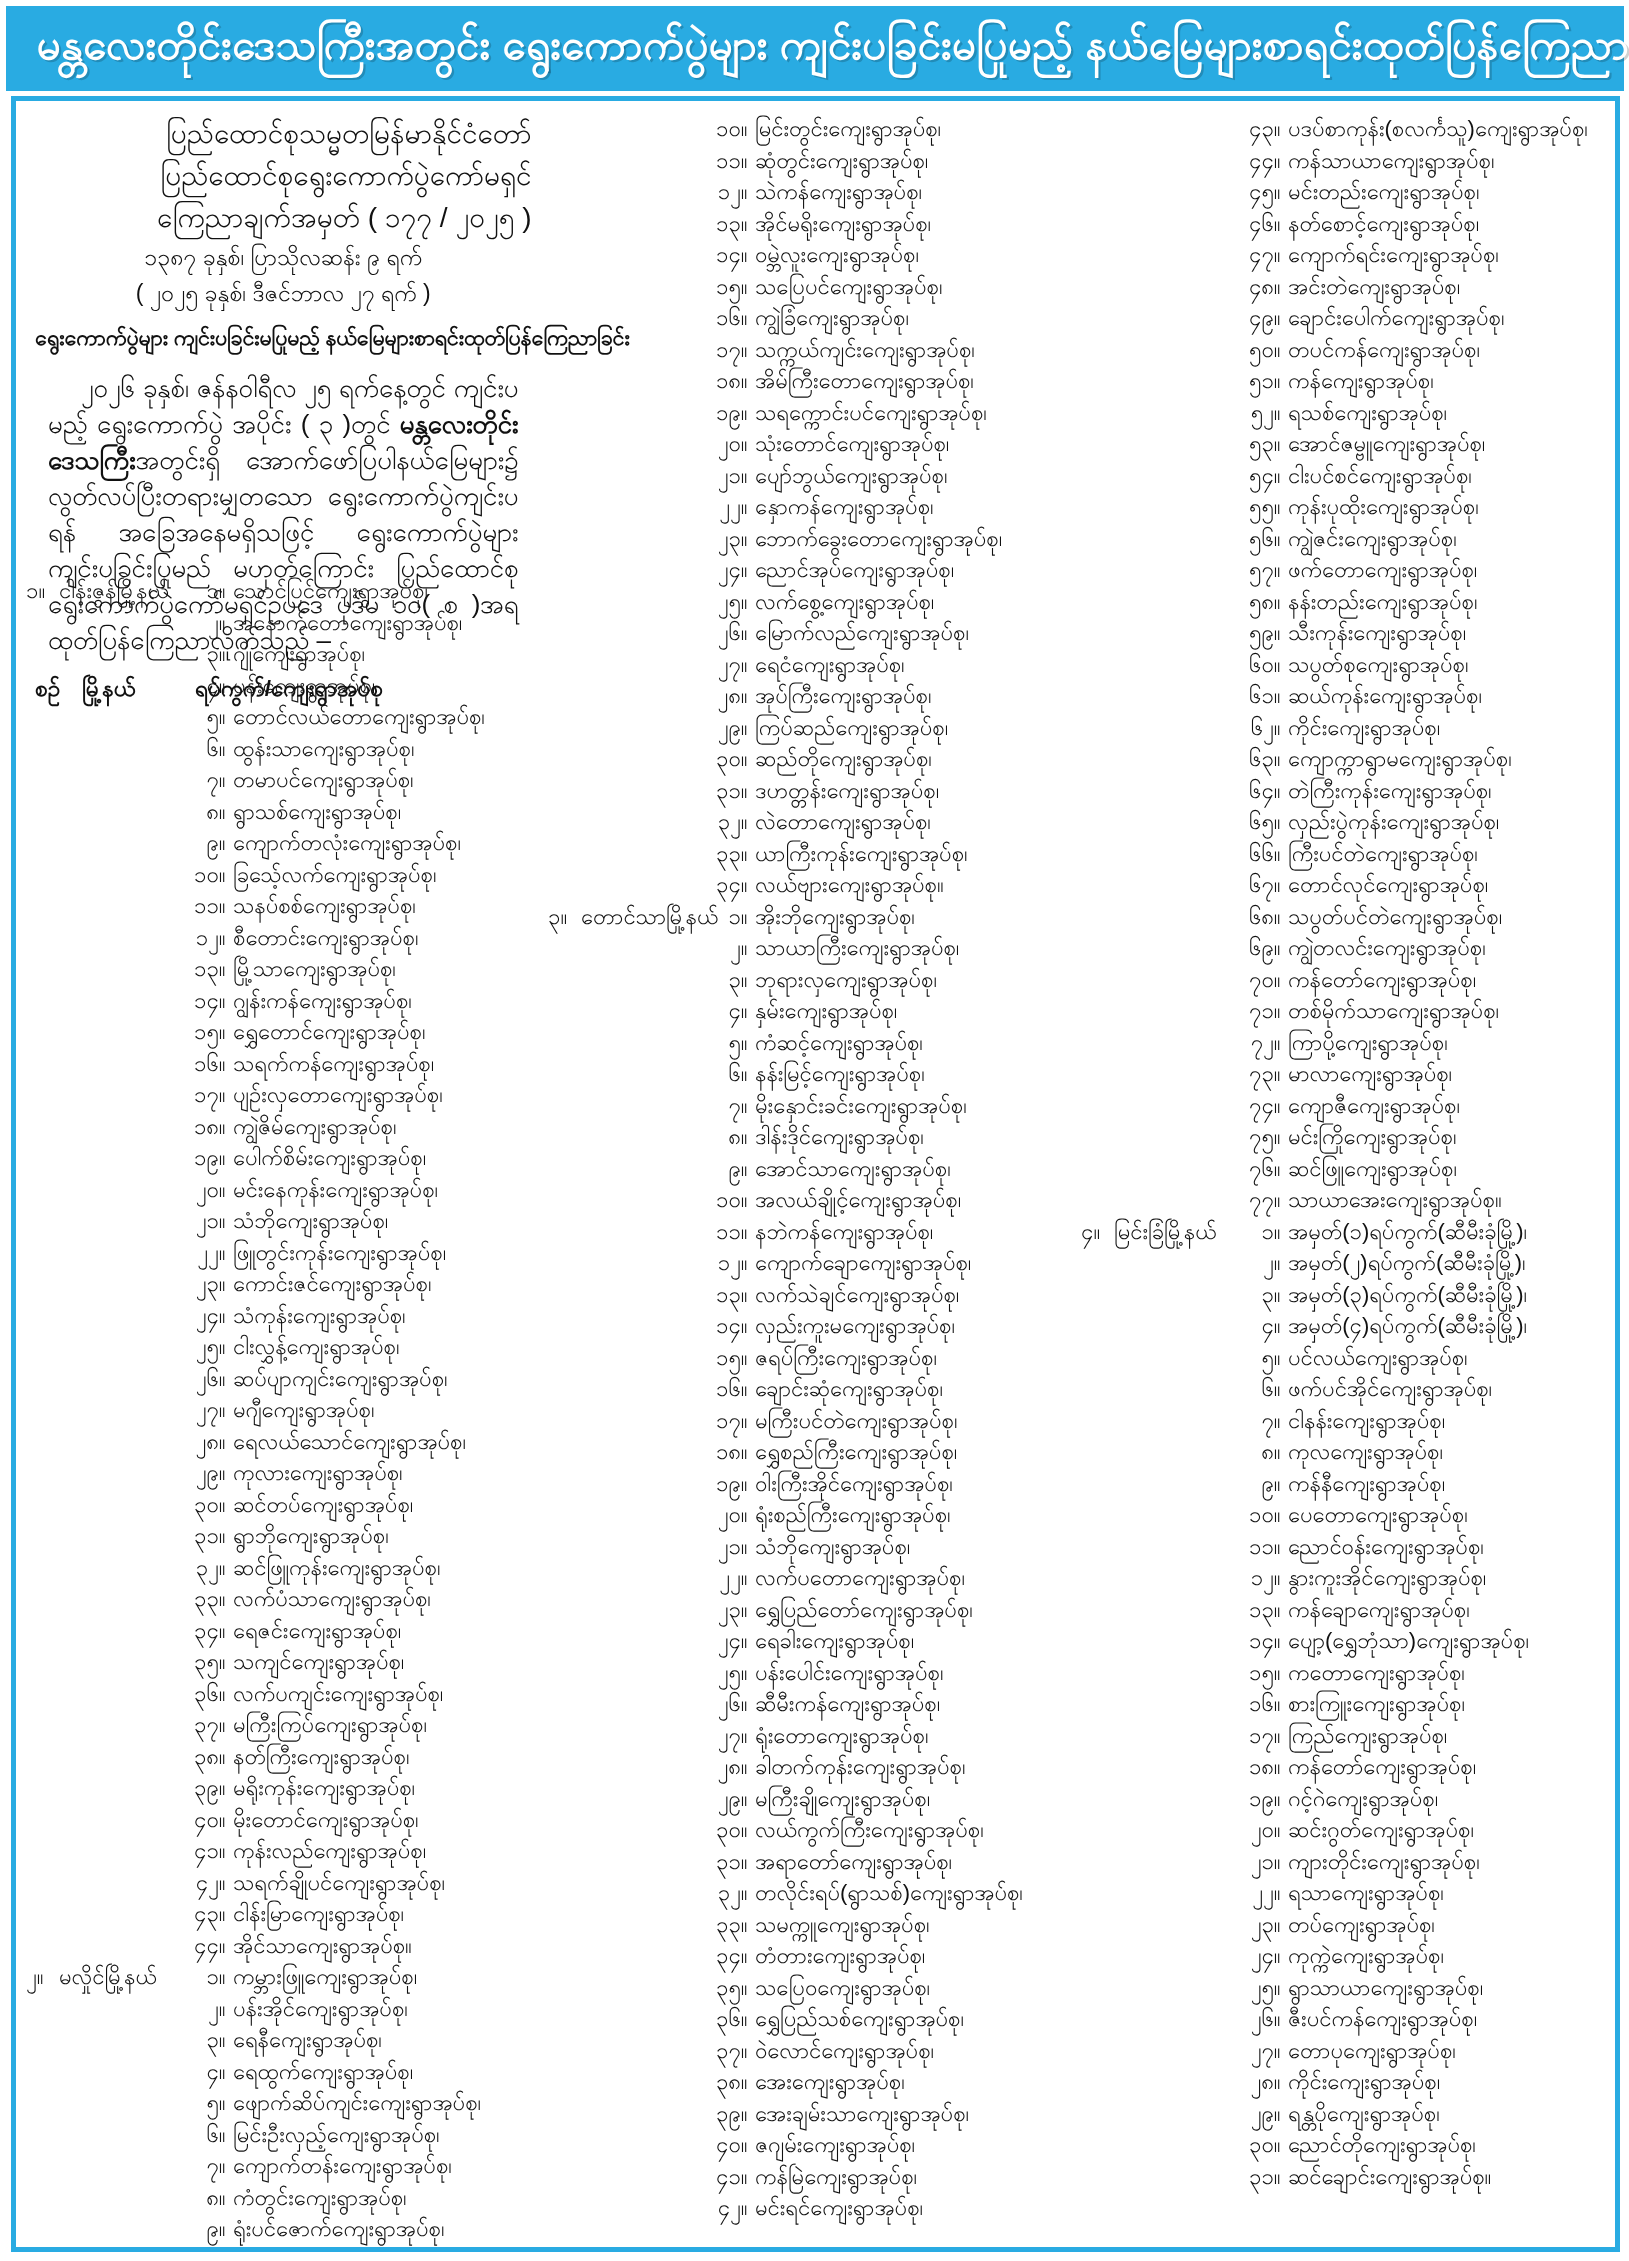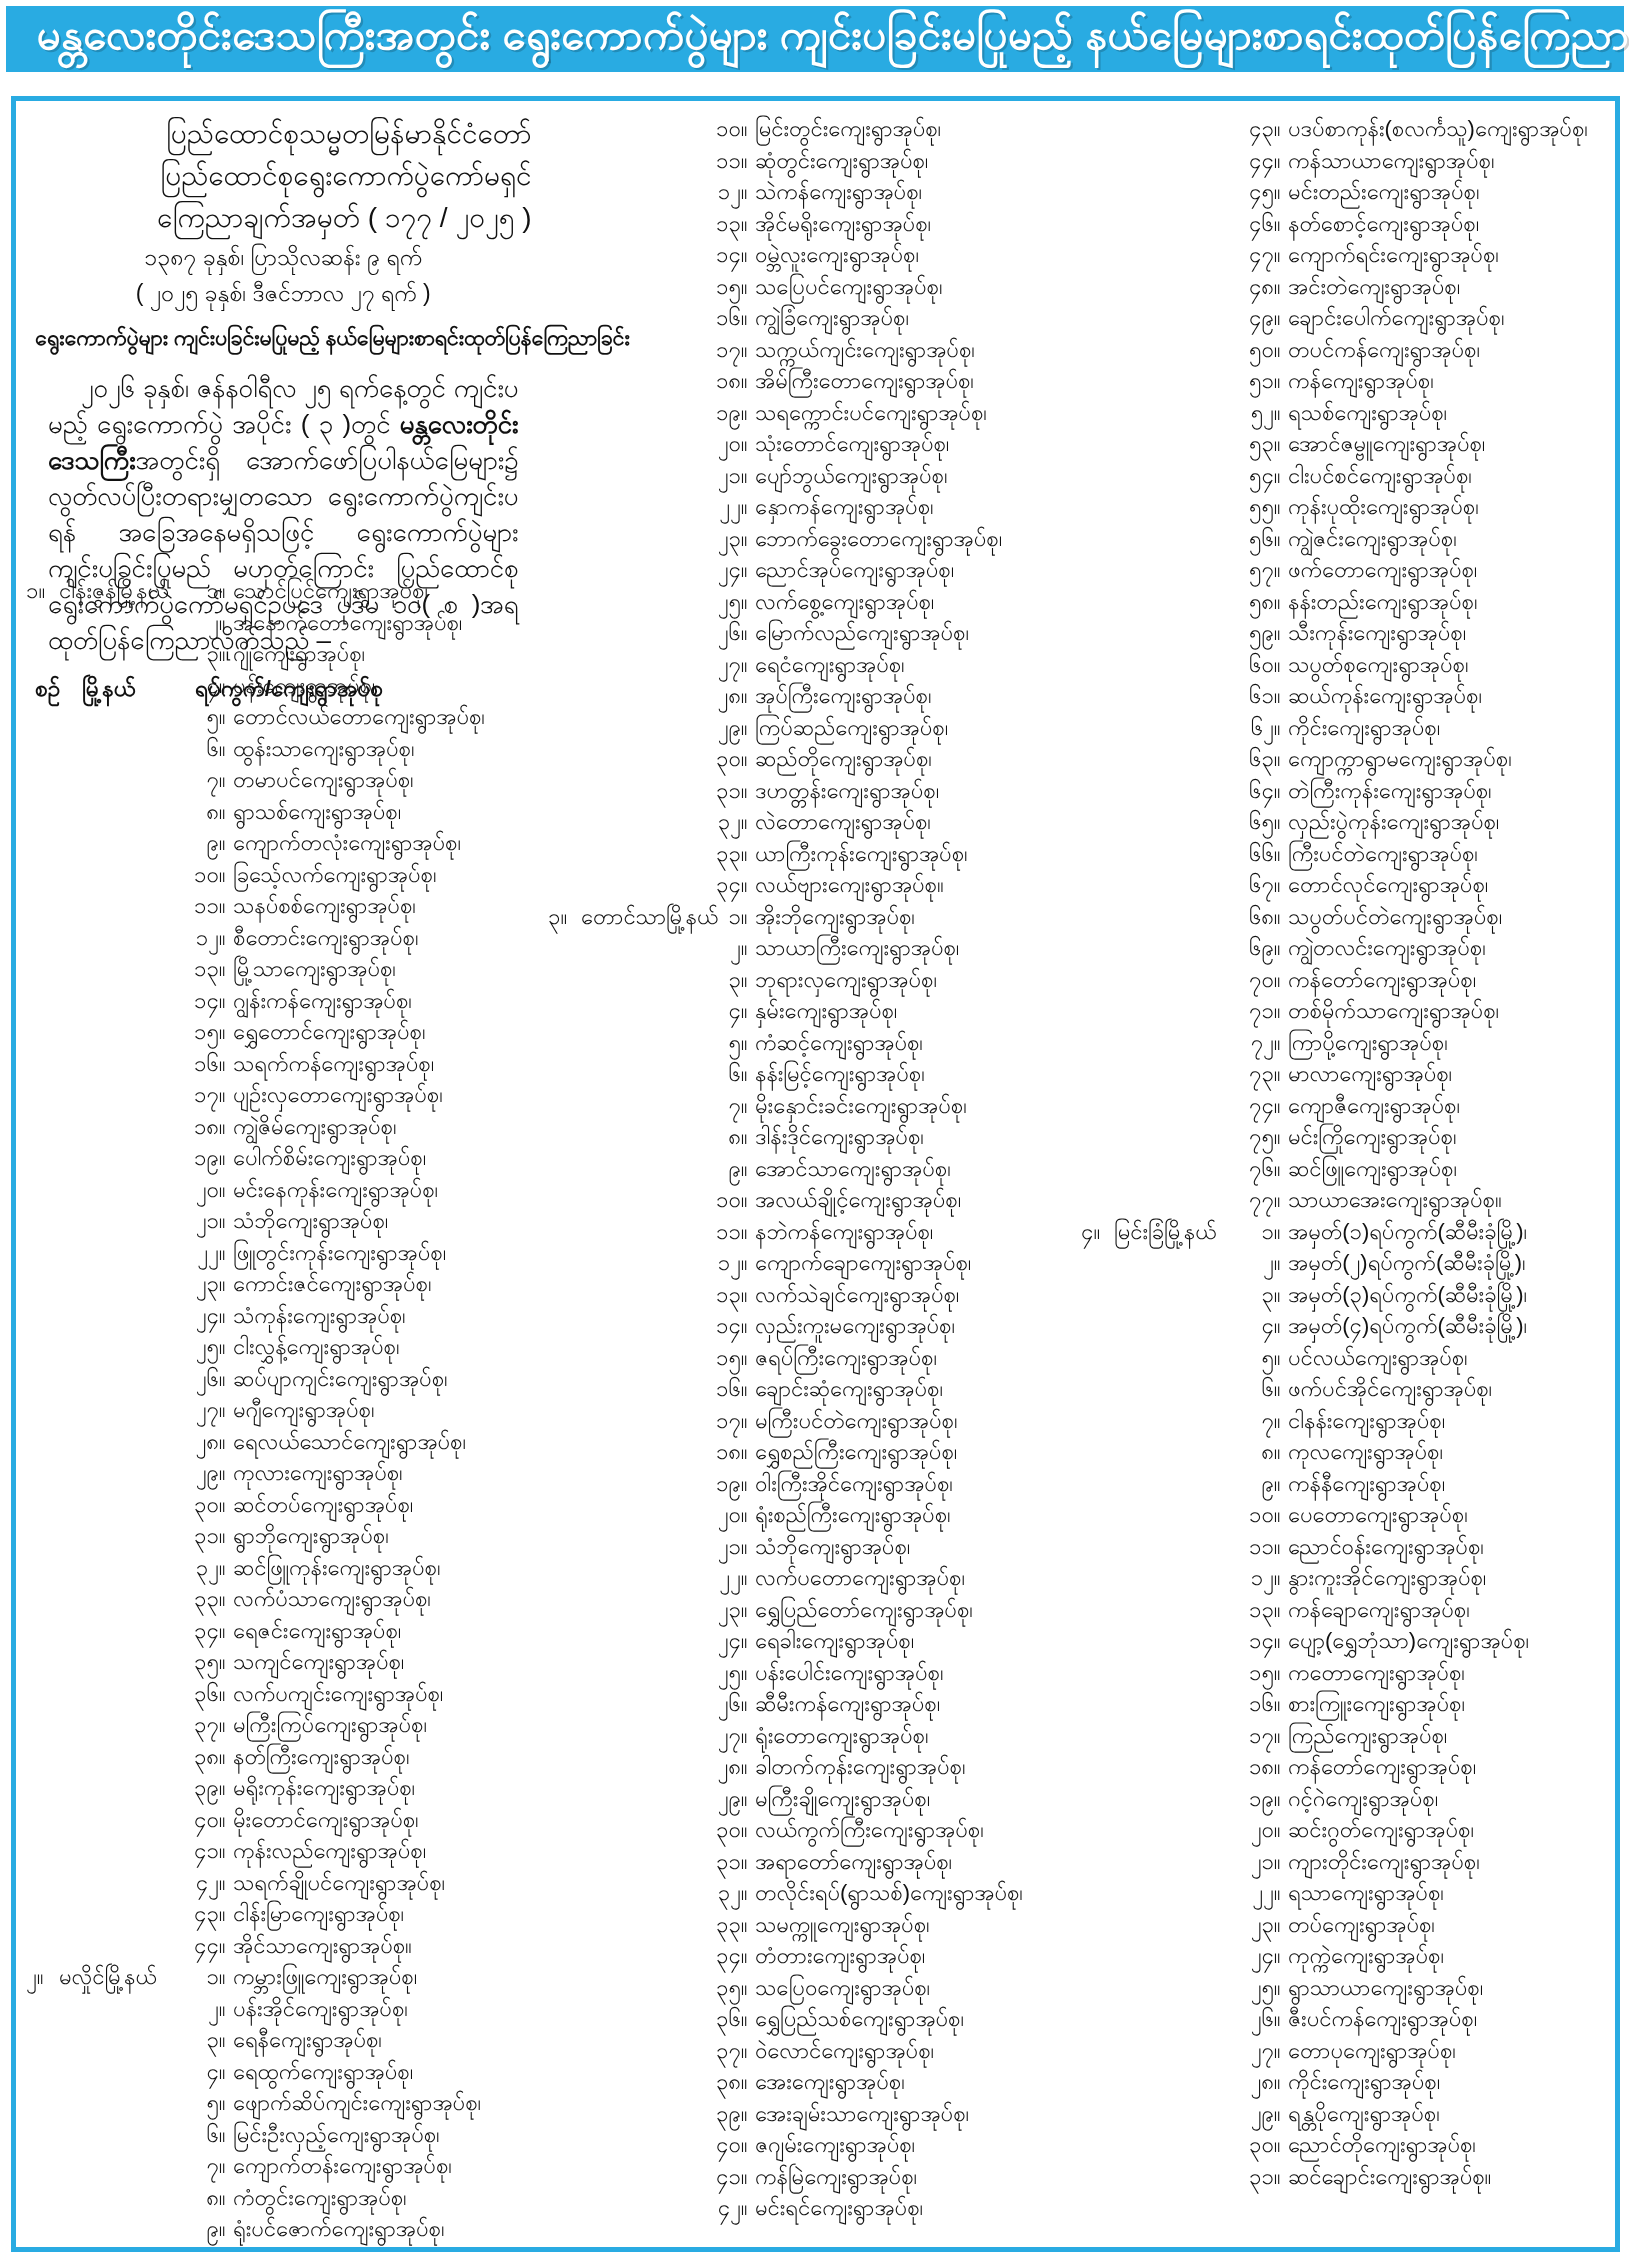--- a/index.html
+++ b/index.html
@@ -3,21 +3,21 @@
 <meta charset="utf-8">
 <style>
   :root { --accent:#29abe2; }
   html,body{margin:0;padding:0;}
   body{
     width:1630px;height:2261px;position:relative;background:#ffffff;
     font-family:"Liberation Sans", sans-serif;color:#111;
     overflow:hidden;
   }
   .banner{
-    position:absolute;top:6px;left:6px;right:6px;height:66px;
+    position:absolute;top:6px;left:6px;right:6px;height:85px;
     background:var(--accent);display:flex;align-items:center;justify-content:center;padding-left:36px;
   }
   .banner-title{
     color:#ffffff;font-size:42px;font-weight:700;white-space:nowrap;
     text-shadow:2.3px 2.3px 0 rgba(0,0,0,0.18);letter-spacing:0.4px;
   }
   .frame{
     position:absolute;top:96px;left:10.5px;right:10.5px;bottom:9px;
     border:5.3px solid var(--accent);background:#fff;
   }

